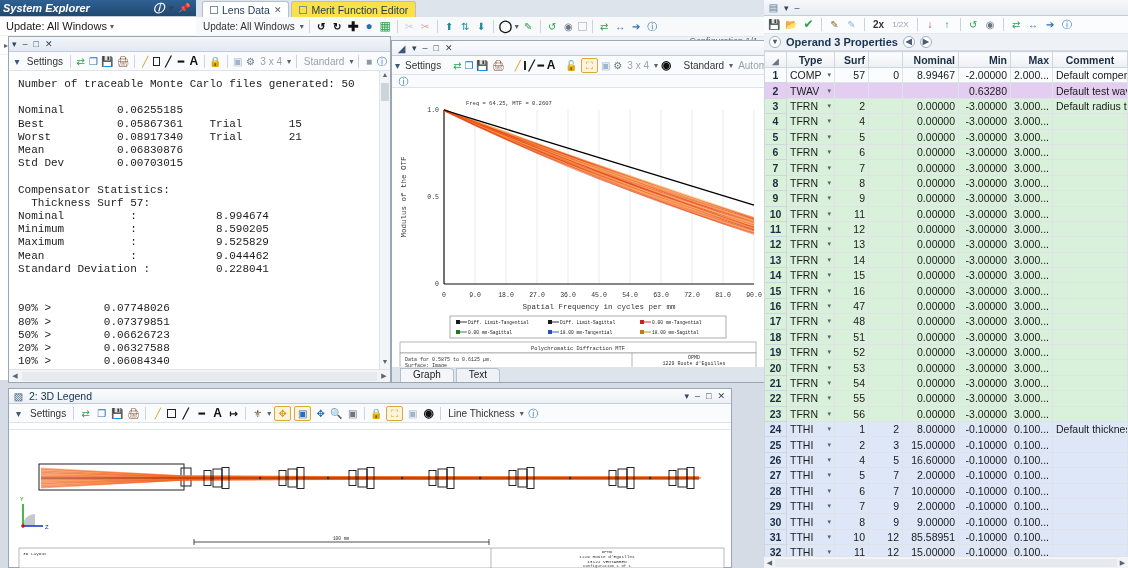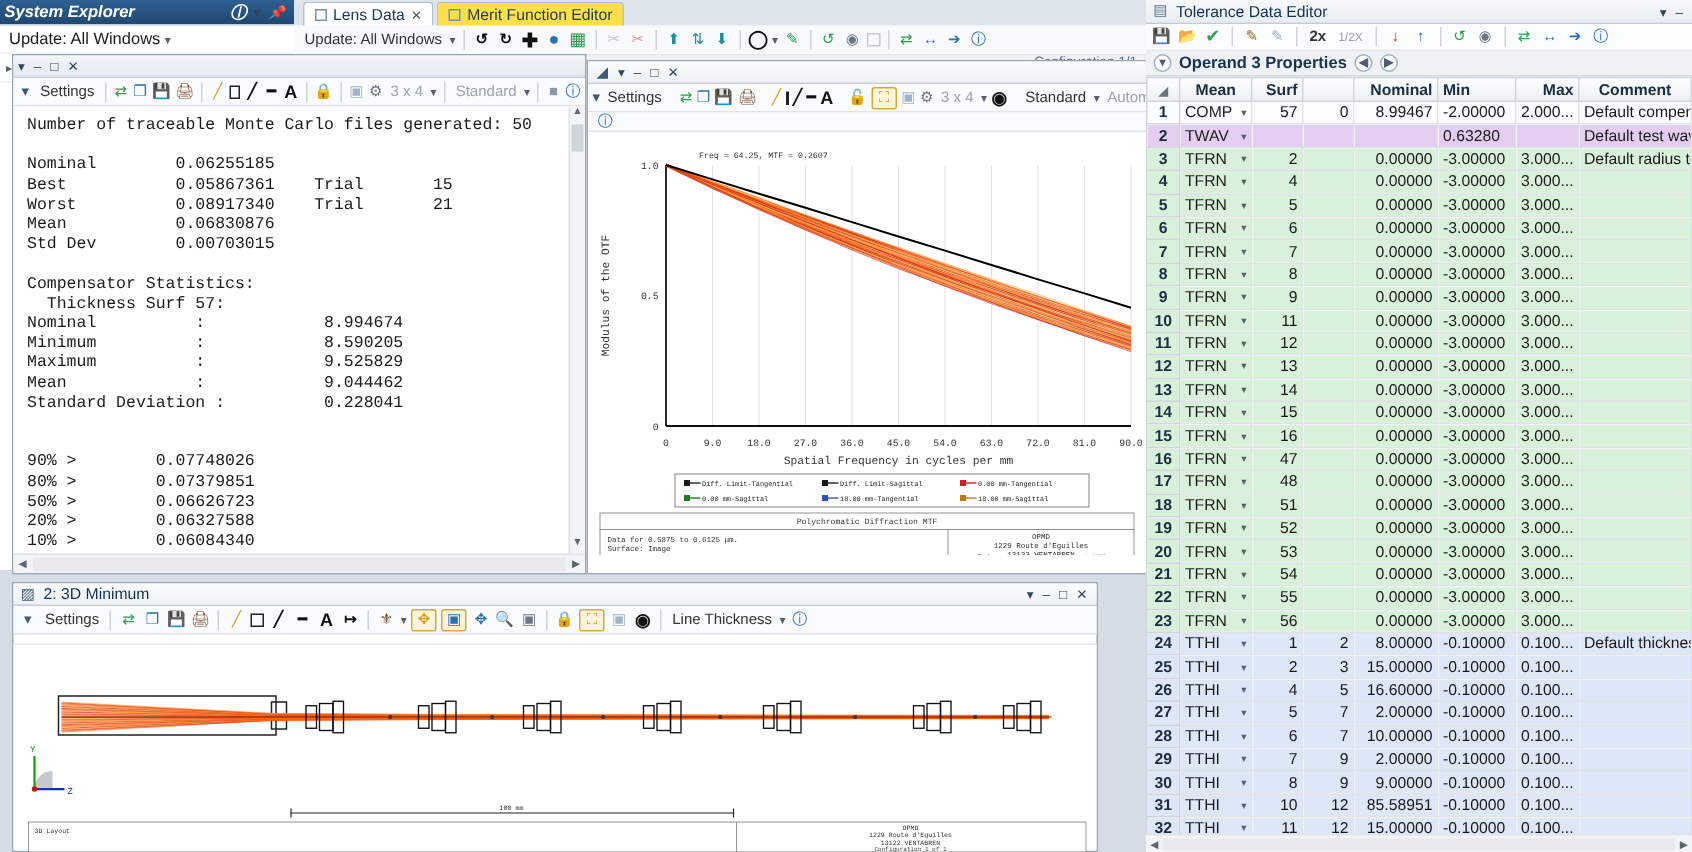--- a/index.html
+++ b/index.html
@@ -113,21 +113,21 @@
     height:16px; font-weight:bold; color:#1a2d42; font-size:10.5px; padding:0 3px;
   }
   table.grid td { border:1px solid #dfe3e8; height:15.4px; padding:0 3px;
                   overflow:hidden; white-space:nowrap; }
   .c-rownum { width:22px; background:linear-gradient(#fafbfc,#e9edf2); text-align:center;
               font-weight:bold; color:#1a2d42; border:1px solid #cfd6de !important; }
   .c-type   { width:48px; }
   .c-surf   { width:34px; text-align:right; }
   .c-surf2  { width:34px; text-align:right; }
   .c-nom    { width:56px; text-align:right; }
-  .c-min    { width:52px; text-align:left; }
+  .c-min    { width:52px; text-align:right; }
   .c-max    { width:42px; text-align:right; }
   .c-com    { }
   tr.r-comp td { background:#fbfcfe; }
   tr.r-twav td { background:#e3cdf0; }
   tr.r-tfrn td { background:#d9f0da; }
   tr.r-tthi td { background:#dde7f7; }
   .typecell { display:flex; justify-content:space-between; align-items:center; }
   .typecell .cap { font-size:7px; color:#55606d; }
   .tde-hscroll { position:absolute; left:0; right:0; bottom:0; height:12px;
                  background:#f2f4f7; border-top:1px solid #dfe4ea; display:flex; align-items:center;}
@@ -424,26 +424,30 @@
         <text x="13" y="279.2" font-family="&quot;Liberation Mono&quot;, monospace" font-size="5" fill="#333">Surface: Image</text>
         <text x="13" y="291.6" font-family="&quot;Liberation Mono&quot;, monospace" font-size="5" fill="#333">Legend items refer to Field positions</text>
         <text x="302" y="271" font-family="&quot;Liberation Mono&quot;, monospace" font-size="5" fill="#333" text-anchor="middle">OPMD</text>
         <text x="302" y="277" font-family="&quot;Liberation Mono&quot;, monospace" font-size="5" fill="#333" text-anchor="middle">1229 Route d'Eguilles</text>
         <text x="302" y="283" font-family="&quot;Liberation Mono&quot;, monospace" font-size="5" fill="#333" text-anchor="middle">13122 VENTABREN</text>
         <text x="302" y="284.5" font-family="&quot;Liberation Mono&quot;, monospace" font-size="4.6" fill="#444" text-anchor="middle">Endoscope V05 Tolerancement.LMX</text>
         <text x="302" y="290" font-family="&quot;Liberation Mono&quot;, monospace" font-size="4.6" fill="#444" text-anchor="middle">Configuration 1 of 1</text>
       </svg>
   </div>
 
+  <div class="graphtabs">
+    <div class="gtab active">Graph</div>
+    <div class="gtab">Text</div>
+  </div>
 </div>
 
 <div class="win" id="layout3d">
   <div class="titlebar">
     <span class="ic">▨</span>
-    <span class="ttl">2: 3D Minimum</span>
+    <span class="ttl">2: 3D Legend</span>
     <span class="winbtns">
       <span>▾</span>
       <span>–</span>
       <span>□</span>
       <span>✕</span>
     </span>
   </div>
   <div class="toolbar">
     <span class="ic">▾</span>
     <span class="tb-txt">Settings</span>
@@ -560,21 +564,20 @@
         <text x="598" y="128" font-family="&quot;Liberation Mono&quot;, monospace" font-size="4.4" fill="#333" text-anchor="middle">1229 Route d'Eguilles</text>
         <text x="598" y="133" font-family="&quot;Liberation Mono&quot;, monospace" font-size="4.4" fill="#333" text-anchor="middle">13122 VENTABREN</text>
         <text x="598" y="137" font-family="&quot;Liberation Mono&quot;, monospace" font-size="4" fill="#444" text-anchor="middle">Configuration 1 of 1</text>
       </svg>
   </div>
 </div>
 
 <div class="win" id="tde">
   <div class="titlebar">
     <span class="ic" style="color:#5b7694">▤</span>
-    <span class="ttl">Tolerance Data Editor</span>
     <span class="winbtns">
       <span>▾</span>
       <span>–</span>
     </span>
   </div>
   <div class="tde-toolbar">
     <span class="ic purple">💾</span>
     <span class="ic" style="color:#c58b1e">📂</span>
     <span class="ic green" style="font-size:12px">✔</span>
     <span class="tb-sep"></span>
@@ -599,21 +602,21 @@
     <span class="circbtn">▾</span>
     <span>Operand  3 Properties</span>
     <span class="circbtn">◀</span>
     <span class="circbtn">▶</span>
   </div>
   <div style="position:absolute;left:0;right:0;top:51px;bottom:12px;overflow:hidden;">
     <table class="grid">
       <thead>
         <tr>
           <th class="c-rownum"><span style="font-size:8px;color:#68757f">◢</span></th>
-          <th class="c-type">Mean</th>
+          <th class="c-type">Type</th>
           <th class="c-surf">Surf</th>
           <th class="c-surf2"></th>
           <th class="c-nom">Nominal</th>
           <th class="c-min">Min</th>
           <th class="c-max">Max</th>
           <th class="c-com">Comment</th>
         </tr>
       </thead>
       <tbody id="tde-body">
           <tr class="r-comp">

